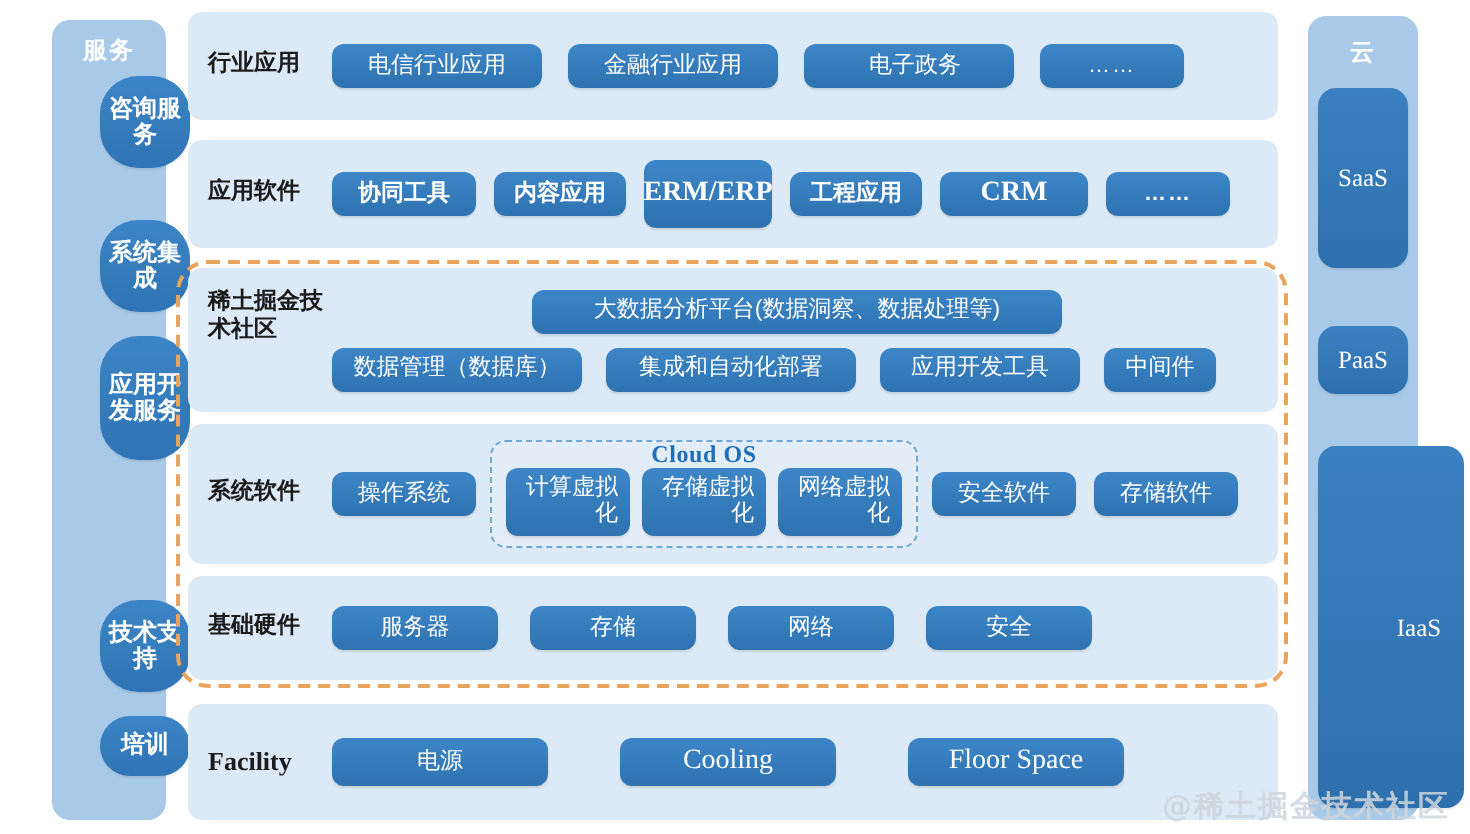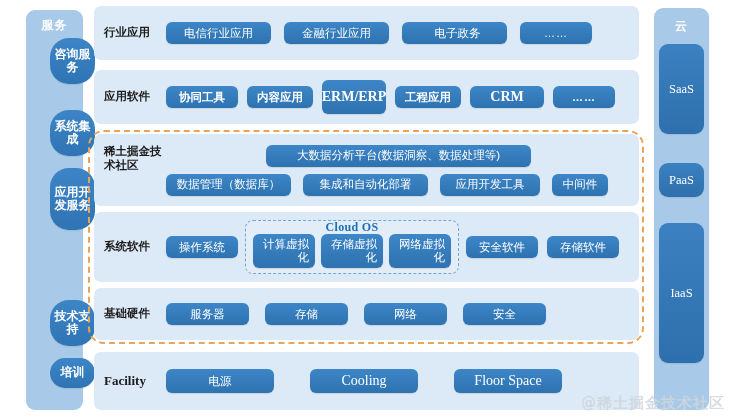--- a/index.html
+++ b/index.html
@@ -180,21 +180,21 @@
   </div>
 
   <div class="side-col right">
     <div class="side-title">云</div>
     <div class="side-chip" style="top:36px;height:90px;">
       <span>SaaS</span>
     </div>
     <div class="side-chip" style="top:155px;height:34px;">
       <span>PaaS</span>
     </div>
-    <div class="side-chip" style="top:215px;height:140px;">
+    <div class="side-chip" style="top:215px;height:181px;padding-left:28px;">
       <span>IaaS</span>
     </div>
   </div>
 
   <div class="row" id="row-industry">
     <div class="row-label">行业应用</div>
     <div class="row-items">
       <div class="pill" style="width:105px;">
           <span>电信行业应用</span>
         </div>

